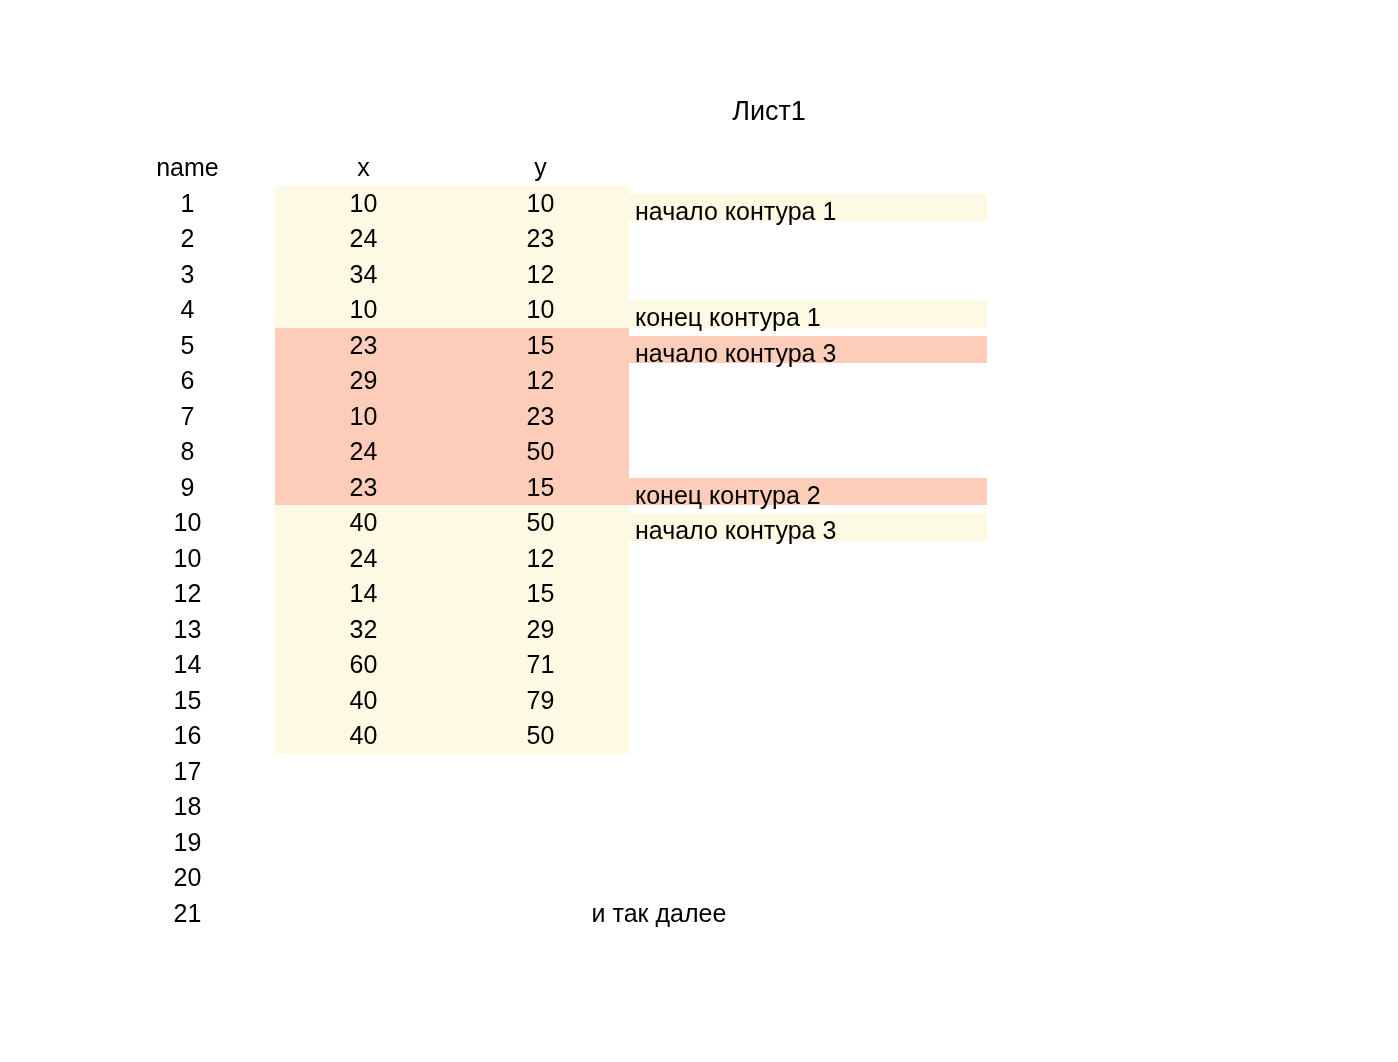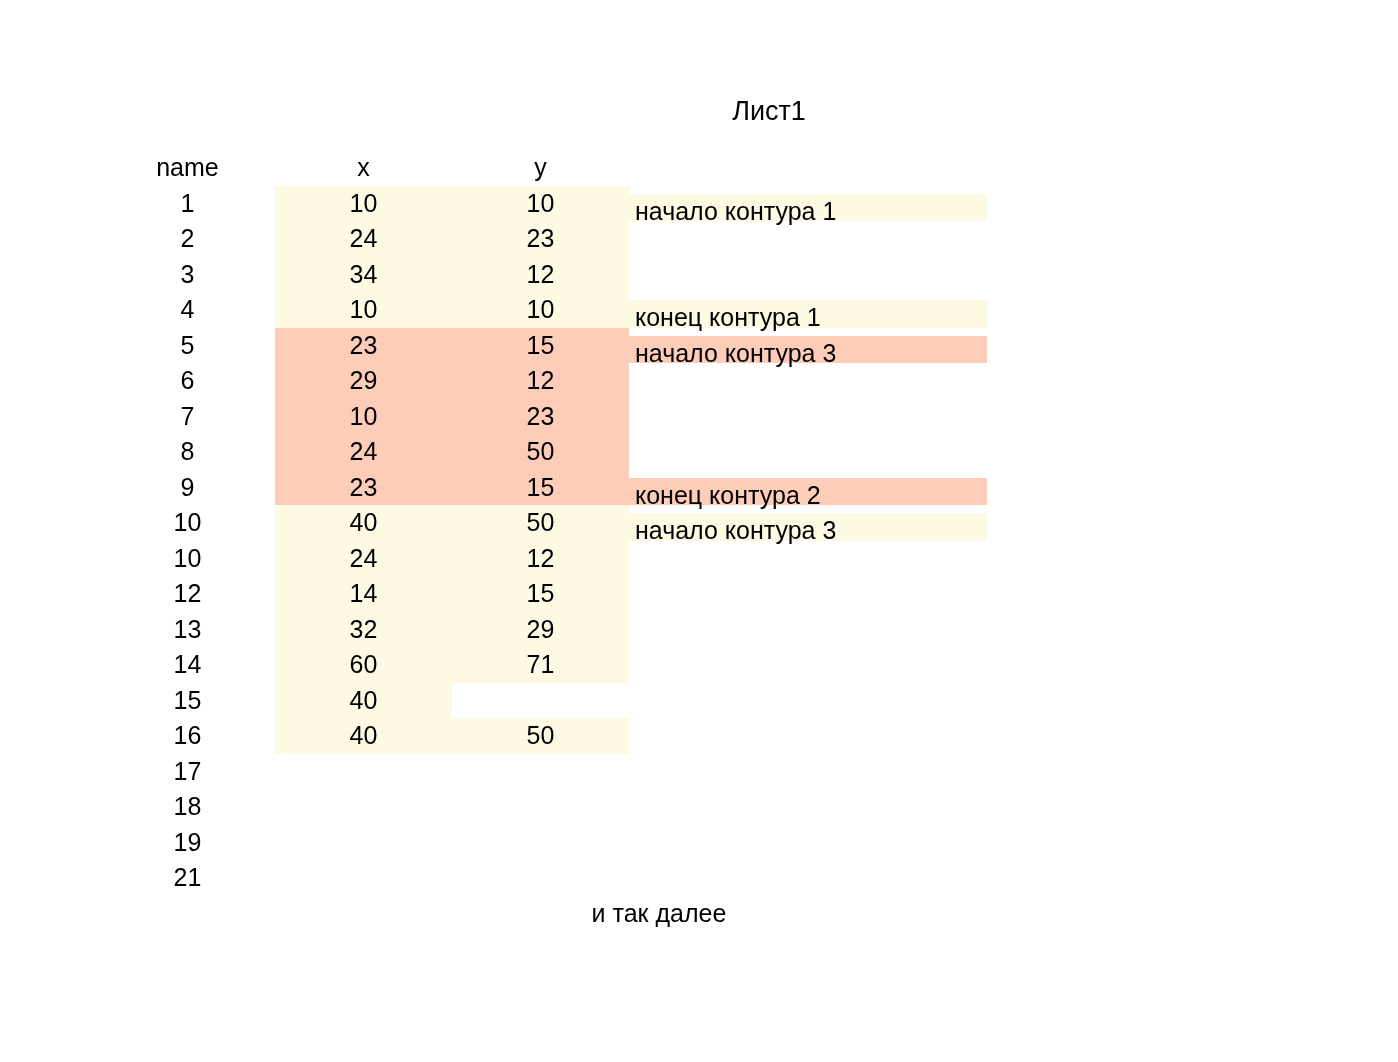--- a/index.html
+++ b/index.html
@@ -160,20 +160,21 @@
   <div class="row">
     <div class="cell c-name">14</div>
     <div class="cell c-x band-cream">60</div>
     <div class="cell c-y band-cream">71</div>
     <div class="cell c-note"></div>
   </div>
 
   <div class="row">
     <div class="cell c-name">15</div>
     <div class="cell c-x band-cream">40</div>
+    <div class="cell c-y band-cream">79</div>
     <div class="cell c-note"></div>
   </div>
 
   <div class="row">
     <div class="cell c-name">16</div>
     <div class="cell c-x band-cream">40</div>
     <div class="cell c-y band-cream">50</div>
   </div>
 
   <div class="row">
@@ -190,20 +191,26 @@
     <div class="cell c-note"></div>
   </div>
 
   <div class="row">
     <div class="cell c-name">19</div>
     <div class="cell c-x"></div>
     <div class="cell c-y"></div>
     <div class="cell c-note"></div>
   </div>
 
+  <div class="row">
+    <div class="cell c-name">20</div>
+    <div class="cell c-x"></div>
+    <div class="cell c-y"></div>
+    <div class="cell c-note"></div>
+  </div>
 
   <div class="row">
     <div class="cell c-name">21</div>
     <div class="cell c-x"></div>
     <div class="cell c-y"></div>
     <div class="cell c-note"></div>
   </div>
 
   <div class="row">
     <div class="cell c-x"></div>

